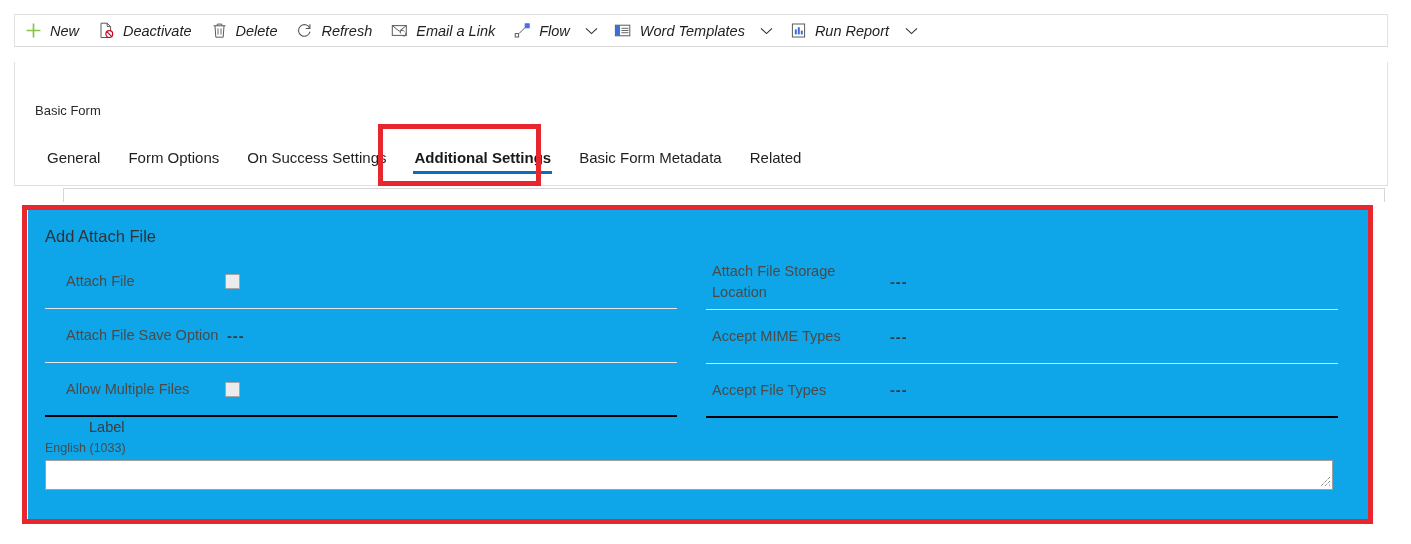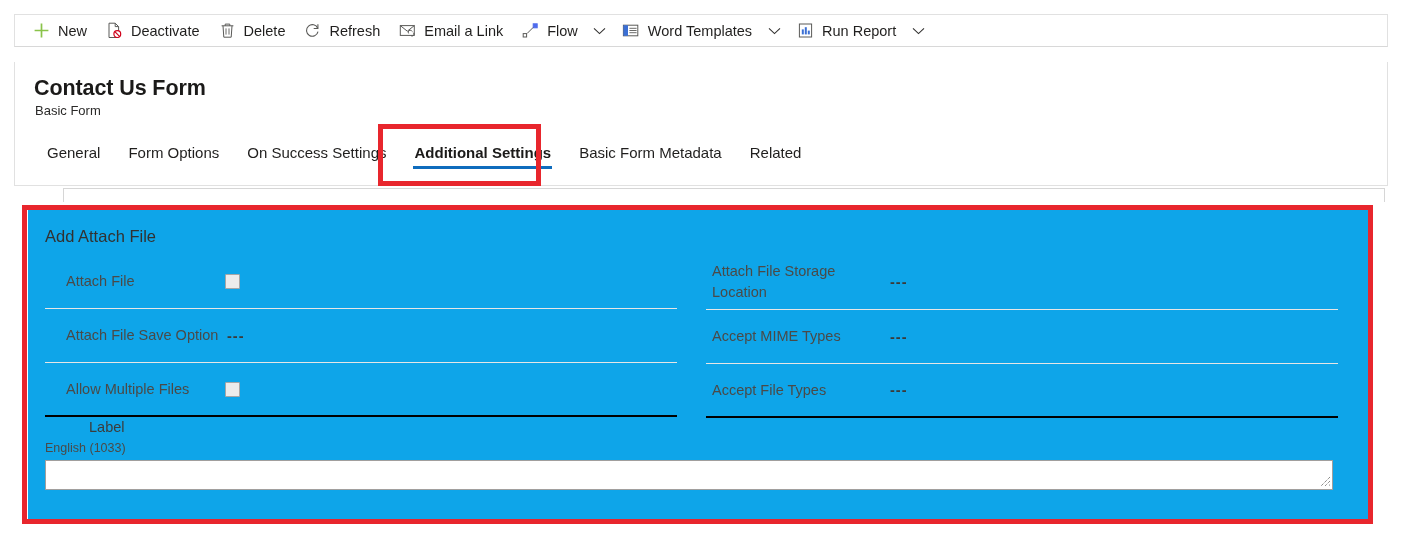--- a/index.html
+++ b/index.html
@@ -25,21 +25,21 @@
     position: absolute;
     left: 14px;
     top: 14px;
     width: 1374px;
     height: 33px;
     background: #ffffff;
     border: 1px solid #e1e1e1;
     border-bottom: 1px solid #d8d8d8;
     display: flex;
     align-items: center;
-    padding-left: 8px;
+    font-style: italic;
   }
   .cmd {
     display: flex;
     align-items: center;
     height: 40px;
     padding: 0 9px;
     color: #201f1e;
     font-size: 14.5px;
     white-space: nowrap;
     cursor: pointer;
@@ -94,21 +94,21 @@
     color: #2b2a29;
     text-align: right;
   }
 
   
   .tabs {
     position: absolute;
     left: 18px;
     top: 70px;
     display: flex;
-    align-items: center;
+    align-items: flex-end;
     height: 44px;
   }
   .tab {
     position: relative;
     padding: 6px 14px 10px 14px;
     font-size: 15px;
     color: #201f1e;
     white-space: nowrap;
     cursor: pointer;
     user-select: none;
@@ -355,21 +355,20 @@
       <span class="lbl">Run Report</span>
     </div>
     <div class="caret">
       <svg width="13" height="8" viewBox="0 0 13 8">
           <path d="M1 1.4 L6.5 6.6 L12 1.4" fill="none" stroke="#323130" stroke-width="1.1"></path>
         </svg>
     </div>
   </div>
 
   <div class="recordhead">
-    <div class="rec-title">Contact Us Form</div>
     <div class="rec-sub">Basic Form</div>
 
     <div class="tabs">
       <div class="tab">
         <span>General</span>
       </div>
       <div class="tab">
         <span>Form Options</span>
       </div>
       <div class="tab">

